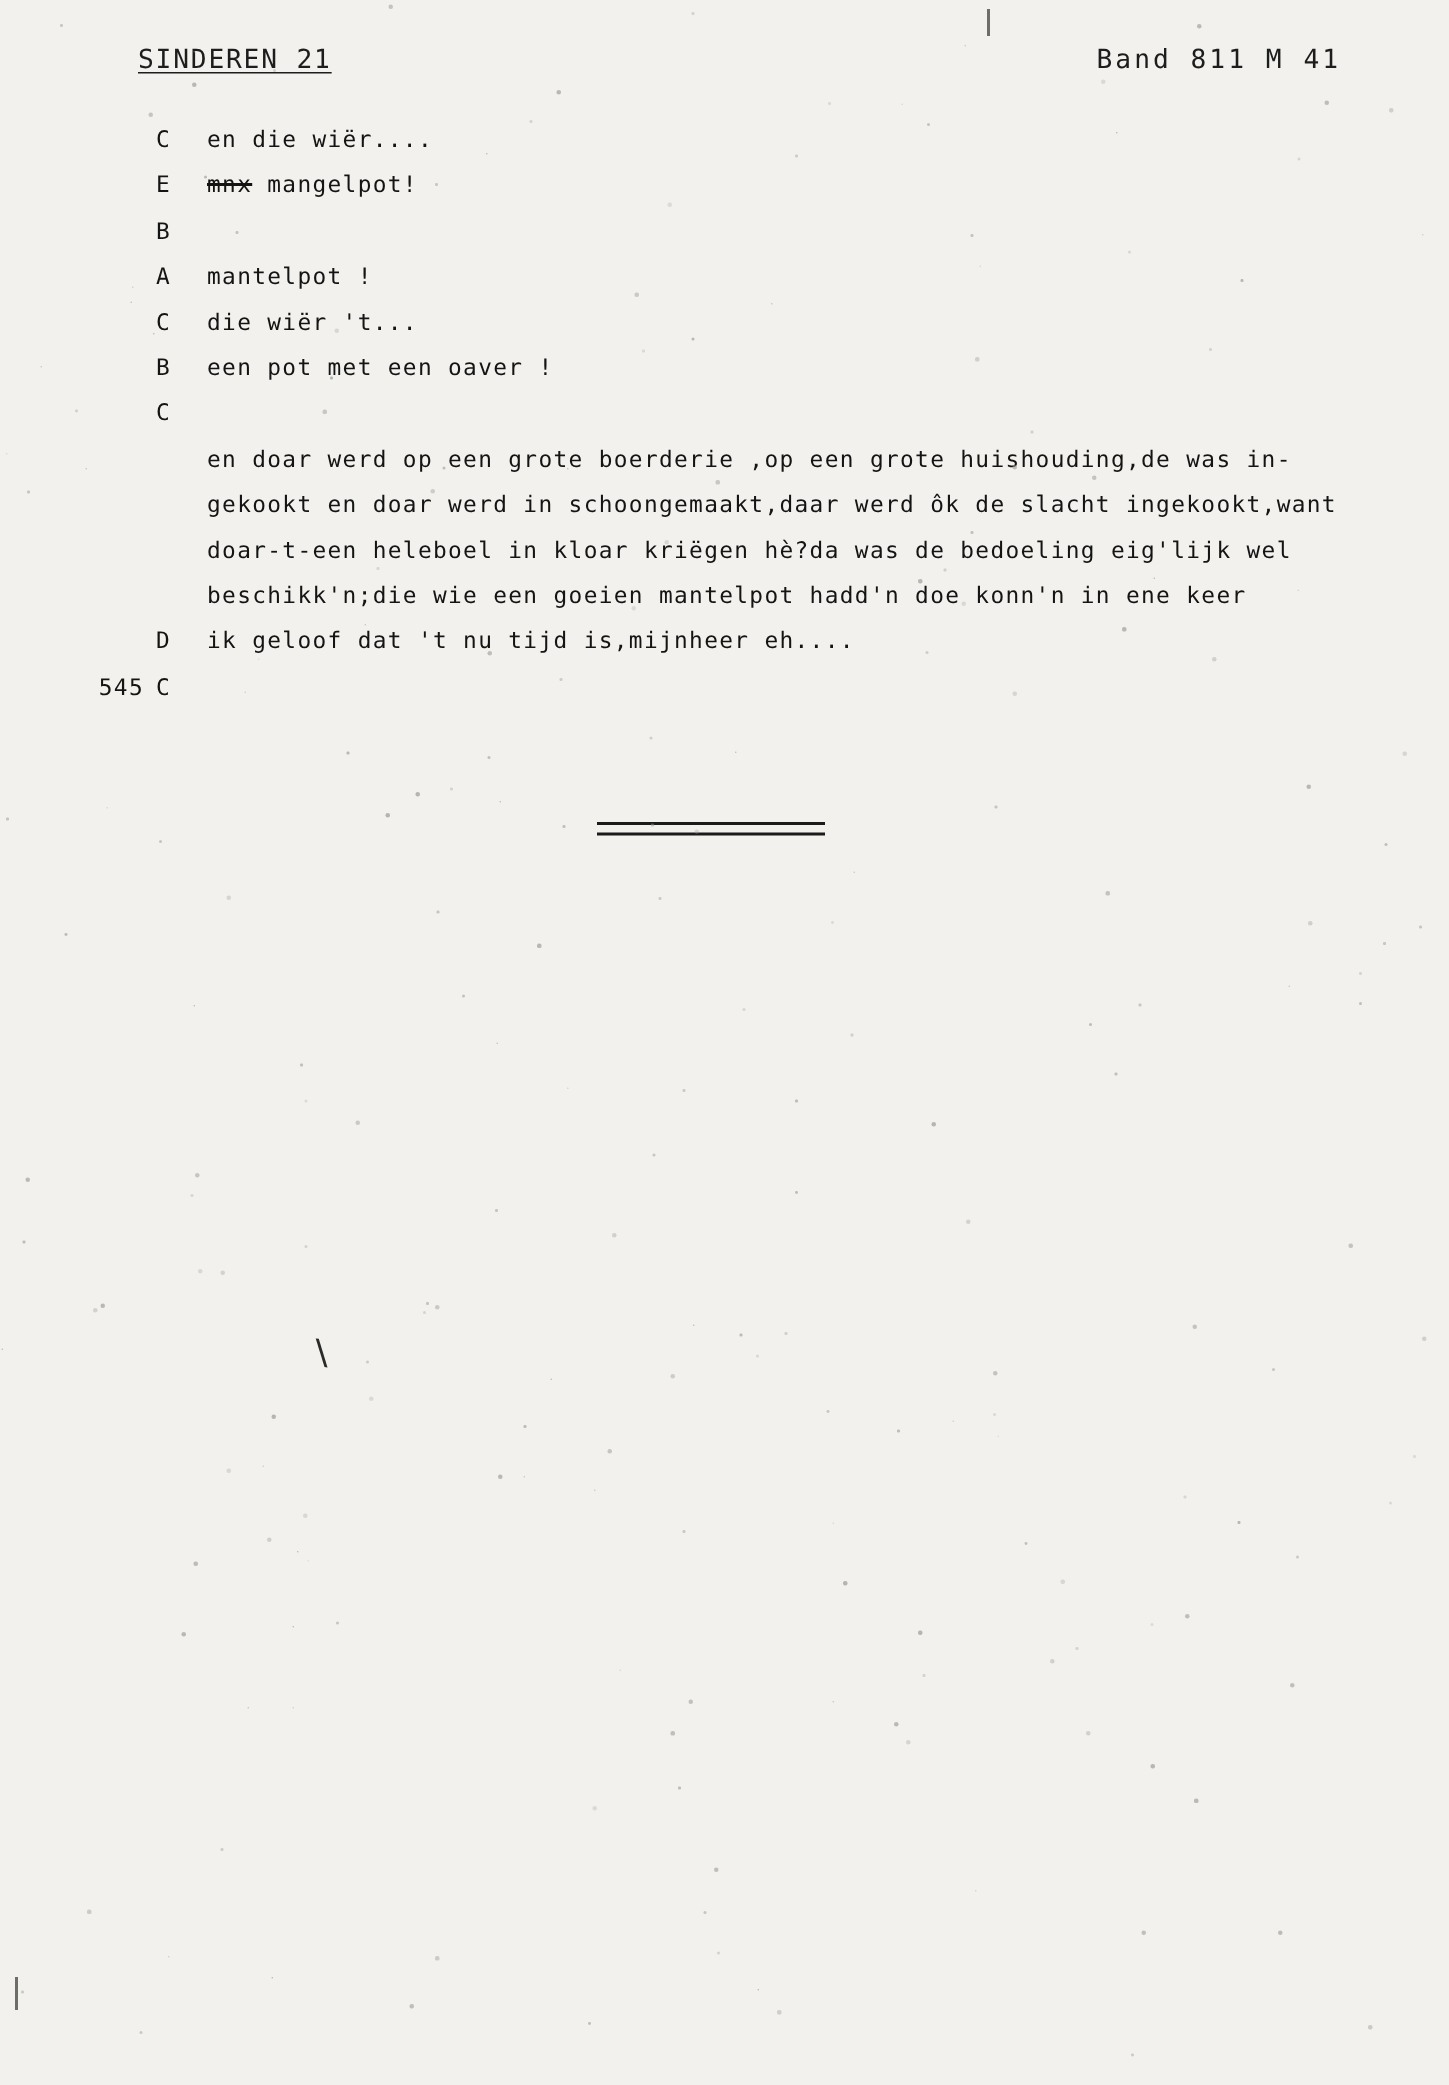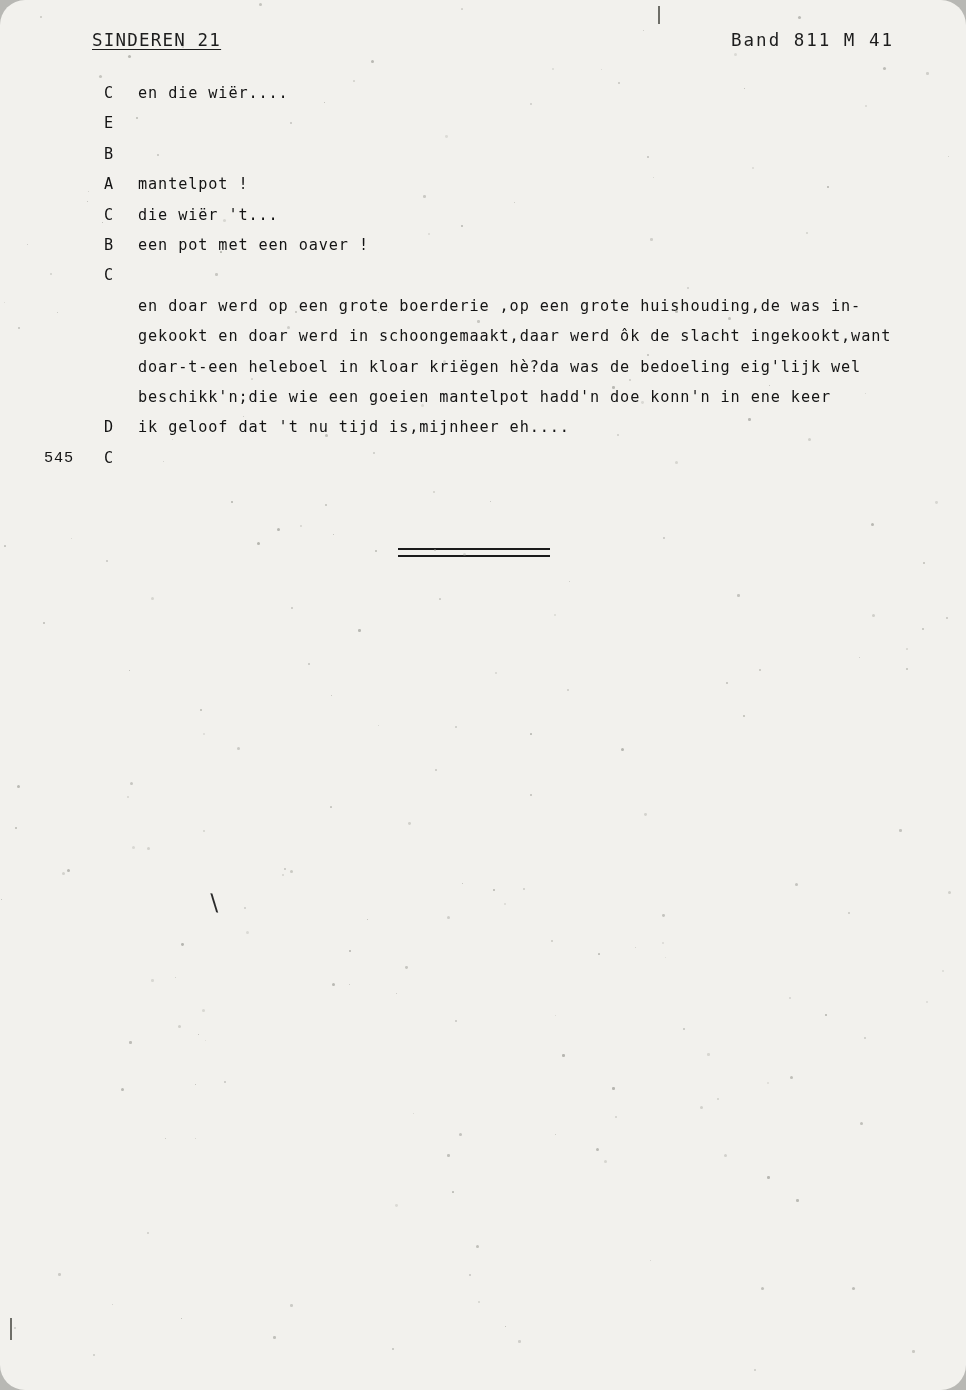--- a/index.html
+++ b/index.html
@@ -9,21 +9,20 @@
   }
   body {
     font-family: "DejaVu Sans Mono", monospace;
   }
   .page {
     position: relative;
     width: 966px;
     height: 1390px;
     background: #f2f1ed;
     overflow: hidden;
-    border-radius: 25px;
   }
   
   .speck {
     position: absolute;
     background: #9a9a93;
     border-radius: 50%;
     opacity: .55;
   }
   .header {
     position: absolute;
@@ -53,23 +52,23 @@
     line-height: 30.4px;
     color: #141414;
     letter-spacing: .9px;
   }
   .line {
     display: flex;
     white-space: pre;
   }
   .lineno {
     width: 52px;
+    text-align: right;
     padding-right: 8px;
     flex: 0 0 auto;
-    font-family: Liberation Mono, monospace;
   }
   .spk {
     width: 34px;
     flex: 0 0 auto;
     text-align: left;
   }
   .txt {
     flex: 1 1 auto;
     white-space: pre-wrap;
   }
@@ -110,21 +109,21 @@
 
 <div class="page">
 
   <div class="header">
     <span class="doc-id">SINDEREN 21</span>
     <span class="band">Band 811   M 41</span>
   </div>
 
   <div class="body-text" id="transcript">
       <div class="line"><span class="lineno"></span><span class="spk">C</span><span class="txt">en die wiër....</span></div>
-      <div class="line"><span class="lineno"></span><span class="spk">E</span></div>
+      <div class="line"><span class="lineno"></span><span class="spk">E</span><span class="txt"><span class="struck">mnx</span><span> mangelpot!</span></span></div>
       <div class="line"><span class="lineno"></span><span class="spk">B</span></div>
       <div class="line"><span class="lineno"></span><span class="spk">A</span><span class="txt">mantelpot !</span></div>
       <div class="line"><span class="lineno"></span><span class="spk">C</span><span class="txt">die wiër 't...</span></div>
       <div class="line"><span class="lineno"></span><span class="spk">B</span><span class="txt">een pot met een oaver !</span></div>
       <div class="line"><span class="lineno"></span><span class="spk">C</span></div>
       <div class="line"><span class="lineno"></span><span class="spk"></span><span class="txt">en doar werd op een grote boerderie ,op een grote huishouding,de was in-</span></div>
       <div class="line"><span class="lineno"></span><span class="spk"></span><span class="txt">gekookt en doar werd in schoongemaakt,daar werd ôk de slacht ingekookt,want</span></div>
       <div class="line"><span class="lineno"></span><span class="spk"></span><span class="txt">doar-t-een heleboel in kloar kriëgen hè?da was de bedoeling eig'lijk wel</span></div>
       <div class="line"><span class="lineno"></span><span class="spk"></span><span class="txt">beschikk'n;die wie een goeien mantelpot hadd'n doe konn'n in ene keer</span></div>
       <div class="line"><span class="lineno"></span><span class="spk">D</span><span class="txt">ik geloof dat 't nu tijd is,mijnheer eh....</span></div>

